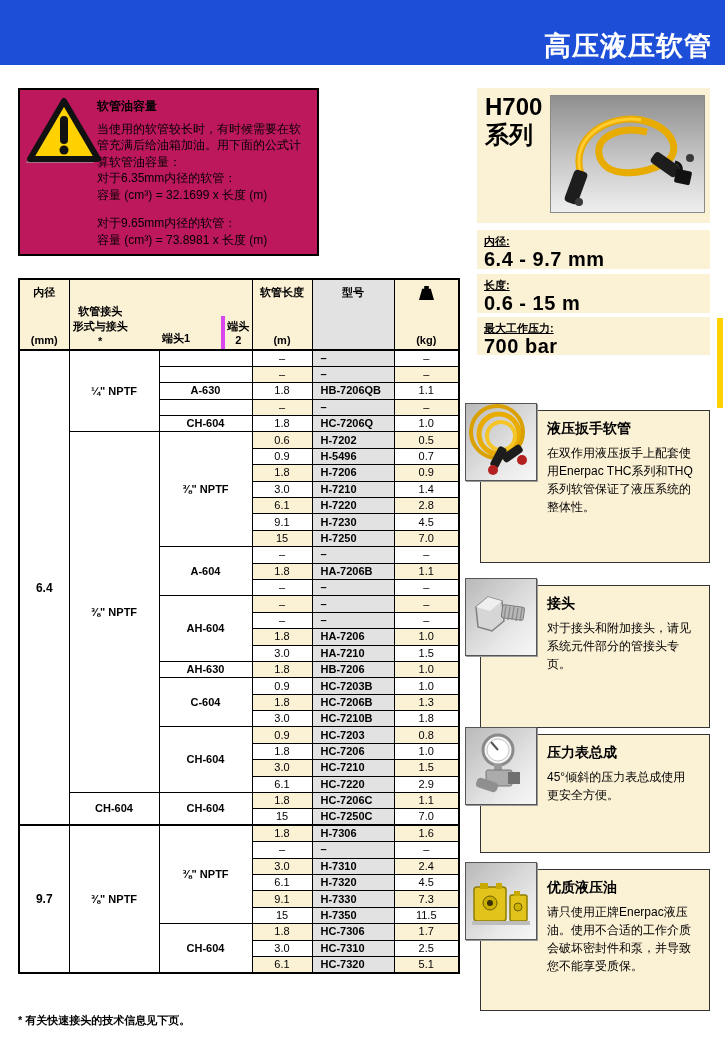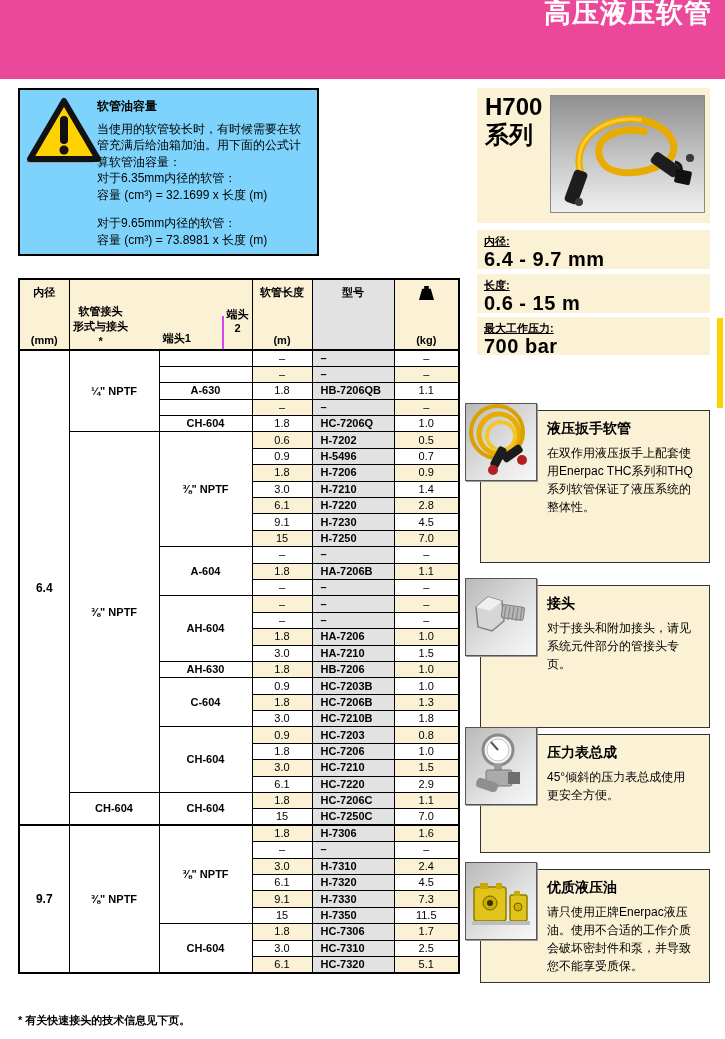--- a/index.html
+++ b/index.html
@@ -2,28 +2,28 @@
 <html><head>
 <meta charset="utf-8">
 <style>
   * { margin:0; padding:0; box-sizing:border-box; }
   html,body { background:#fff; }
   body { width:725px; height:1039px; position:relative; overflow:hidden;
          font-family:"Liberation Sans", sans-serif; color:#000; }
   .abs { position:absolute; }
 
   
-  .header-bar { left:0; top:0; width:725px; height:79px; background:#ec4899;
-                display:flex; align-items:flex-start; justify-content:flex-end; }
+  .header-bar { left:0; top:0; width:725px; height:65px; background:#1d4ed8;
+                display:flex; align-items:flex-end; justify-content:flex-end; }
   .page-title { color:#fff; font-weight:bold; font-size:27px; letter-spacing:1px;
                 padding:0 13px 5px 0; line-height:1; }
 
   
   .warning-box { left:18px; top:88px; width:301px; height:168px;
-                 background:#7dd3fc; border:2px solid #000; }
+                 background:#be185d; border:2px solid #000; }
   .warning-tri { position:absolute; left:5px; top:5px; }
   .warning-text { margin-left:77px; padding:8px 10px 6px 0; font-size:12px; line-height:1.38; }
   .warning-title { font-weight:bold; margin-bottom:6px; font-size:12px; }
   .w-gap { height:12px; }
 
   
   .product-panel { left:477px; top:88px; width:233px; height:135px; background:#FBF1D5; }
   .series-name { position:absolute; left:8px; top:5px; font-size:24px; font-weight:bold; line-height:1.15; }
   .product-photo { position:absolute; right:5px; top:7px; width:155px; height:118px;
                    border:1px solid #8a8a8a;
@@ -39,22 +39,22 @@
   .hose-table, .hose-table th, .hose-table td { border:1px solid #000; }
   .hose-table { border:2px solid #000; }
   .hose-table th { background:#FBF1D5; font-weight:bold; height:69px; padding:0; vertical-align:top; }
   .hose-table thead th { border-bottom:2px solid #000; }
   .th-stack { display:flex; flex-direction:column; justify-content:space-between;
               align-items:center; height:69px; padding:5px 0 3px; }
   .th-conn { display:flex; flex-direction:row; justify-content:space-between; height:69px; padding-top:5px;align-items:flex-end; }
   .th-conn-top { text-align:center; line-height:1.35; }
   .th-conn-bottom { display:flex; height:33px; }
   .h-end1 { width:90px; display:flex; align-items:flex-end; justify-content:center; padding-bottom:3px; }
-  .h-end2 { flex:1; border-left:2px solid #d946ef; display:flex; align-items:flex-end;
-            justify-content:center; padding-bottom:15px; }
+  .h-end2 { flex:1; border-left:4px solid #d946ef; display:flex; align-items:flex-end;
+            justify-content:center; padding-bottom:3px; }
   th.model-h { background:#E2E2E2; }
   .hose-table td { height:16.4px; padding:0; text-align:center; vertical-align:middle; line-height:1; }
   td.c-id { font-weight:bold; font-size:12px; background:#fff; }
   td.c-e1, td.c-e2 { font-weight:bold; background:#fff; }
   td.c-model { background:#E2E2E2; font-weight:bold; text-align:left; padding-left:8px; }
   td.even { background:#FBF1D5; }
   td.odd { background:#fff; }
   tr.sec-start td { border-top:2px solid #000; }
   .footnote { left:18px; top:1013px; font-size:11px; font-weight:bold; }
 
@@ -63,21 +63,21 @@
   .side-box-img { position:absolute; left:0; top:0; width:72px; height:78px; z-index:2;
                   border:1px solid #555; box-shadow:1px 1px 0 #999;
                   background:linear-gradient(135deg,#b9b9b9 0%,#e9e9e9 70%,#f7f7f7 100%); }
   .side-box-content { margin-left:15px; margin-top:7px; background:#FBF1D5; border:1px solid #333;
                       padding:9px 12px 8px 66px; }
   .side-box-title { font-size:14px; font-weight:bold; margin-bottom:6px; }
   .side-box-body { font-size:12px; line-height:1.5; }
   .bx1 .side-box-content { height:153px; }
   .bx2 .side-box-content { height:143px; }
   .bx3 .side-box-content { height:119px; }
-  .bx4 .side-box-content { height:114px; }
+  .bx4 .side-box-content { height:142px; }
 </style>
 </head>
 <body>
 
 <div class="abs header-bar">
   <div class="page-title">高压液压软管</div>
 </div>
 
 <div class="abs warning-box">
   <svg class="warning-tri" width="78" height="72" viewBox="0 0 78 72">

